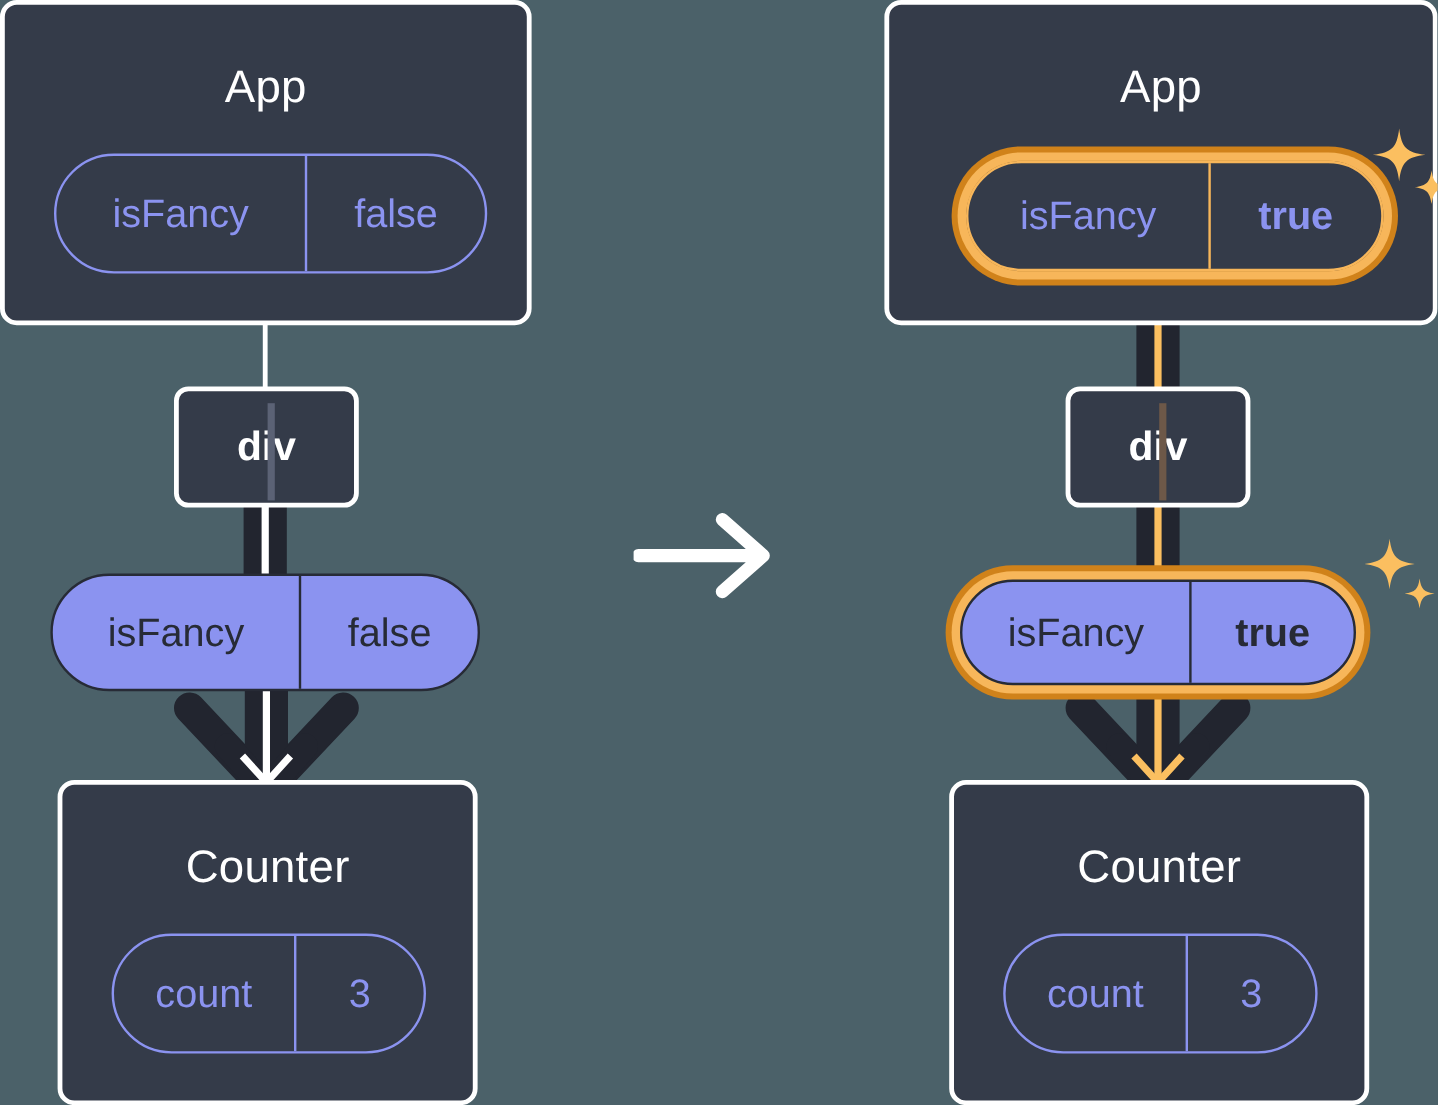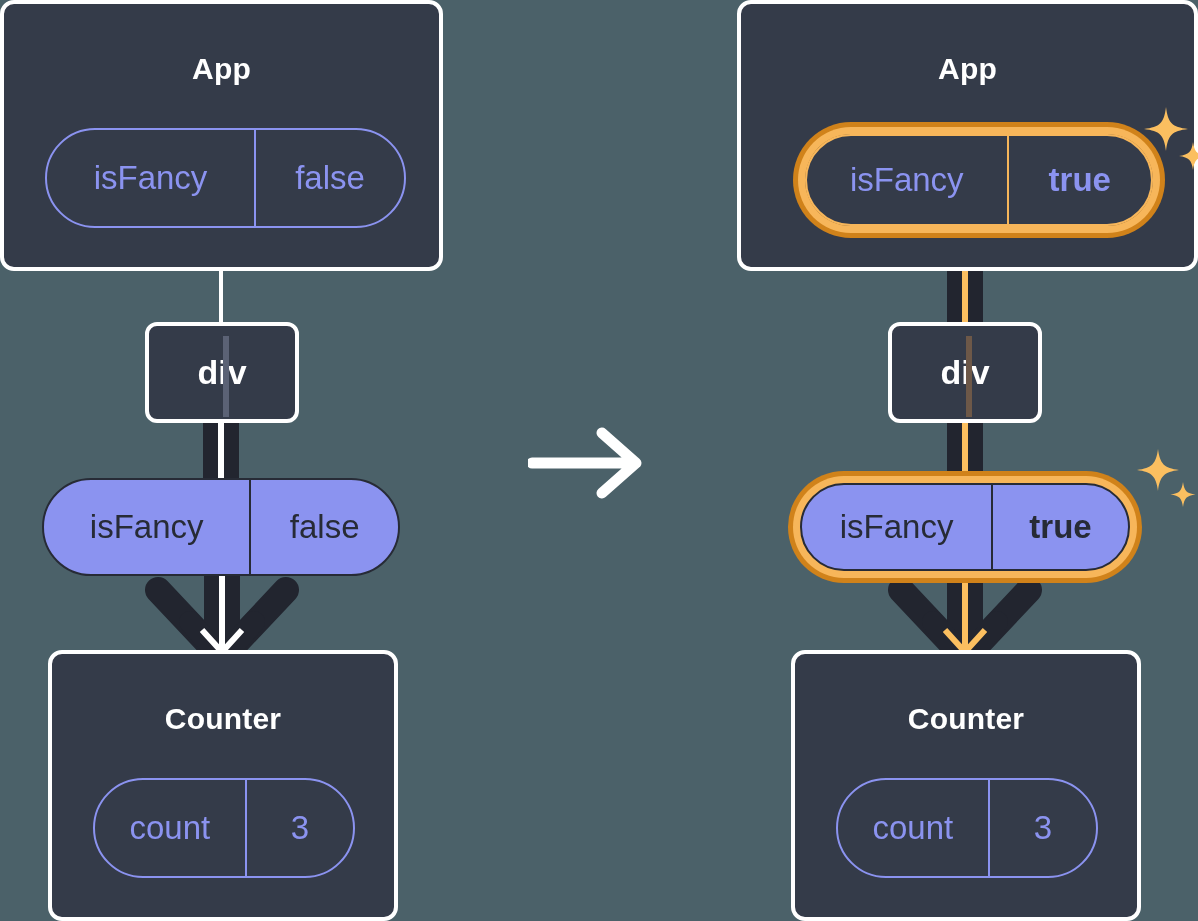--- a/index.html
+++ b/index.html
@@ -32,22 +32,22 @@
     border-radius: 14px;
     box-sizing: border-box;
     z-index: 5;
   }
   .comp-title {
     position: absolute;
     left: 0;
     right: 0;
     text-align: center;
     color: #ffffff;
-    font-size: 30px;
-    font-weight: 700;
+    font-size: 38px;
+    font-weight: 400;
     letter-spacing: 0.2px;
   }
 
   
   .div-box {
     position: absolute;
     background: #343b49;
     border: 4px solid #ffffff;
     border-radius: 12px;
     box-sizing: border-box;

